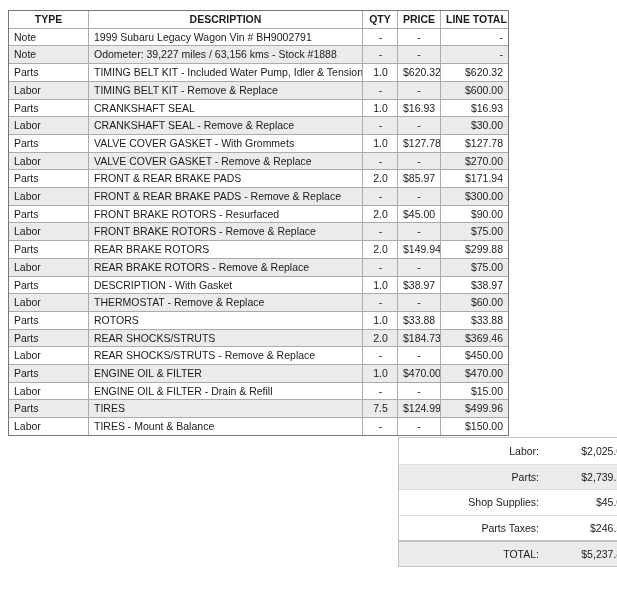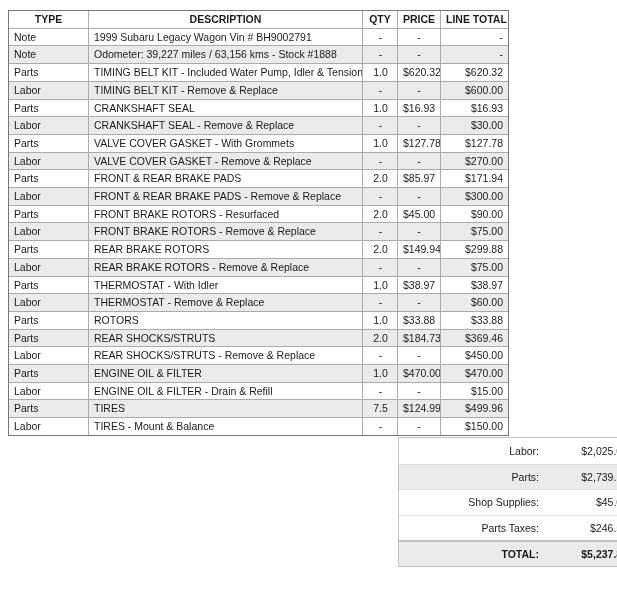--- a/index.html
+++ b/index.html
@@ -67,21 +67,21 @@
     flex: 1;
     text-align: right;
     padding-right: 10px;
   }
   .sum-value {
     width: 88px;
     text-align: right;
     padding-right: 9px;
   }
   .sum-row.total-row .sum-label,
-  .sum-row.total-row .sum-value { font-weight: bold; }
+  .sum-row.total-row .sum-value { font-weight: normal; }
 </style>
 </head>
 <body>
 
 <div class="page">
 
   <table class="main-table">
     <colgroup>
       <col style="width:80px">
       <col style="width:274px">
@@ -192,21 +192,21 @@
   </tr>
         <tr class="alt">
     <td class="c-type">Labor</td>
     <td class="c-desc">REAR BRAKE ROTORS - Remove &amp; Replace</td>
     <td class="c-qty">-</td>
     <td class="c-price">-</td>
     <td class="c-total">$75.00</td>
   </tr>
         <tr>
     <td class="c-type">Parts</td>
-    <td class="c-desc">THERMOSTAT - With Idler</td>
+    <td class="c-desc">DESCRIPTION - With Gasket</td>
     <td class="c-qty">1.0</td>
     <td class="c-price">$38.97</td>
     <td class="c-total">$38.97</td>
   </tr>
         <tr class="alt">
     <td class="c-type">Labor</td>
     <td class="c-desc">THERMOSTAT - Remove &amp; Replace</td>
     <td class="c-qty">-</td>
     <td class="c-price">-</td>
     <td class="c-total">$60.00</td>

